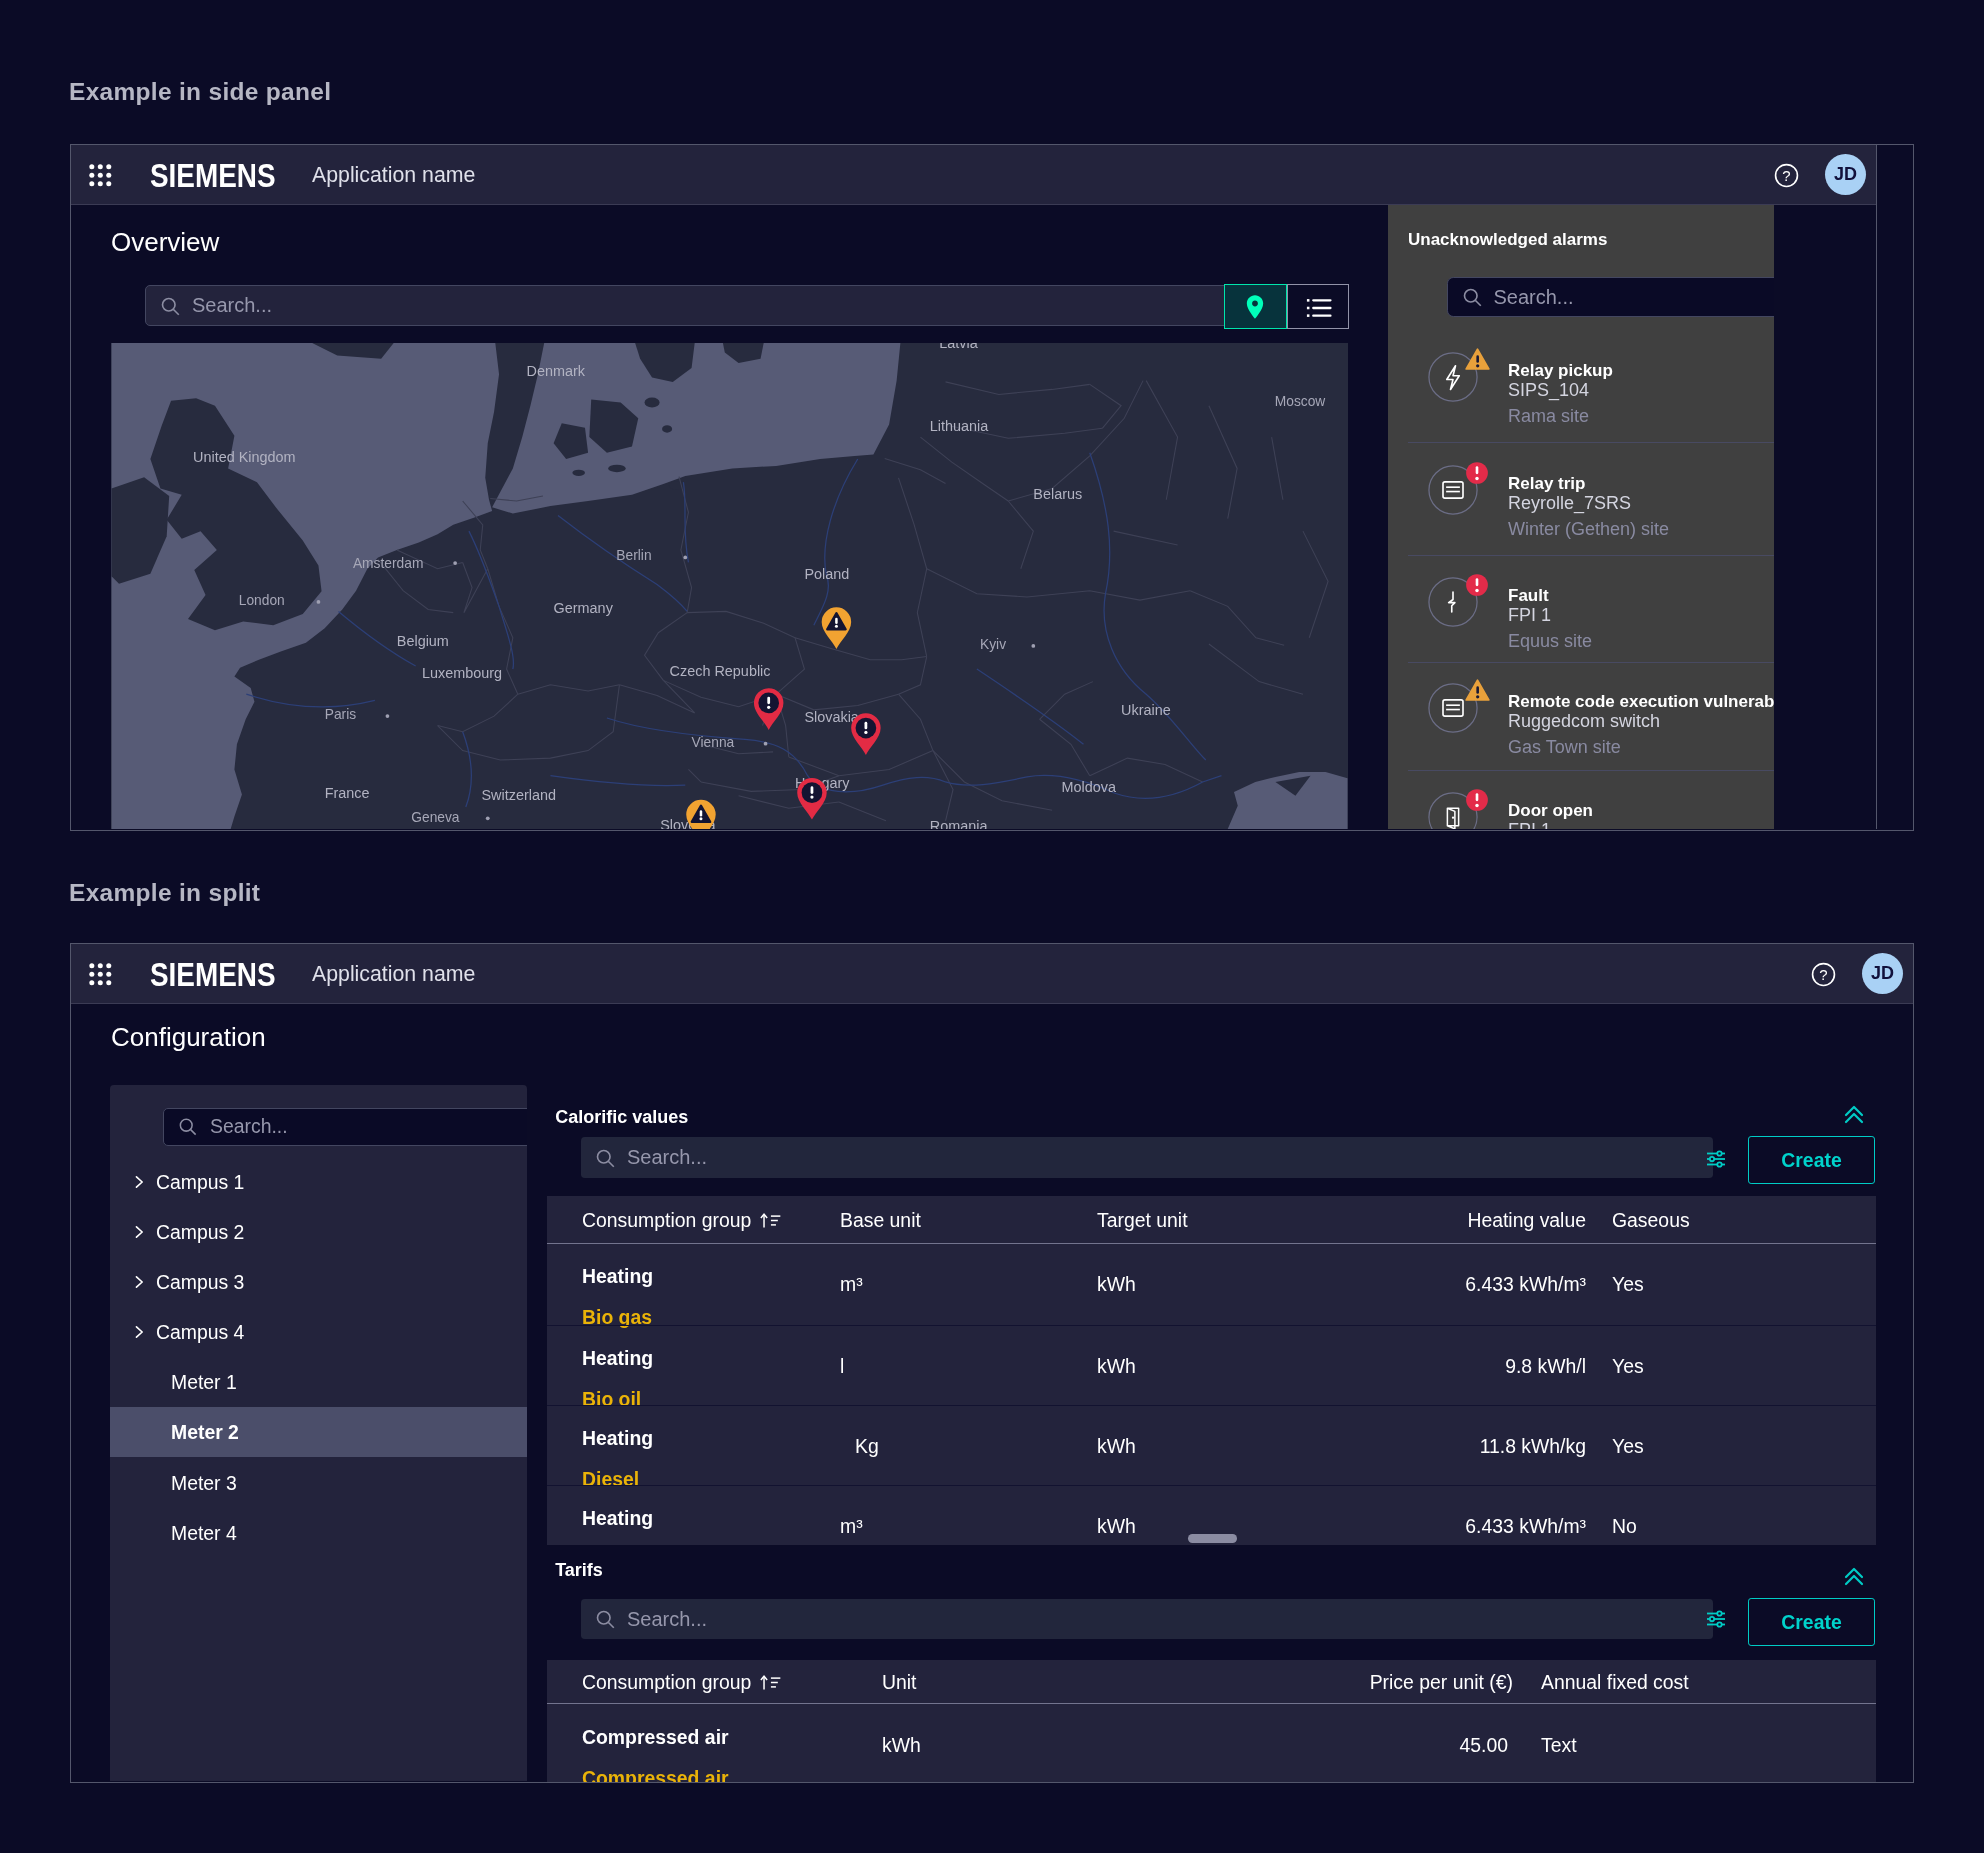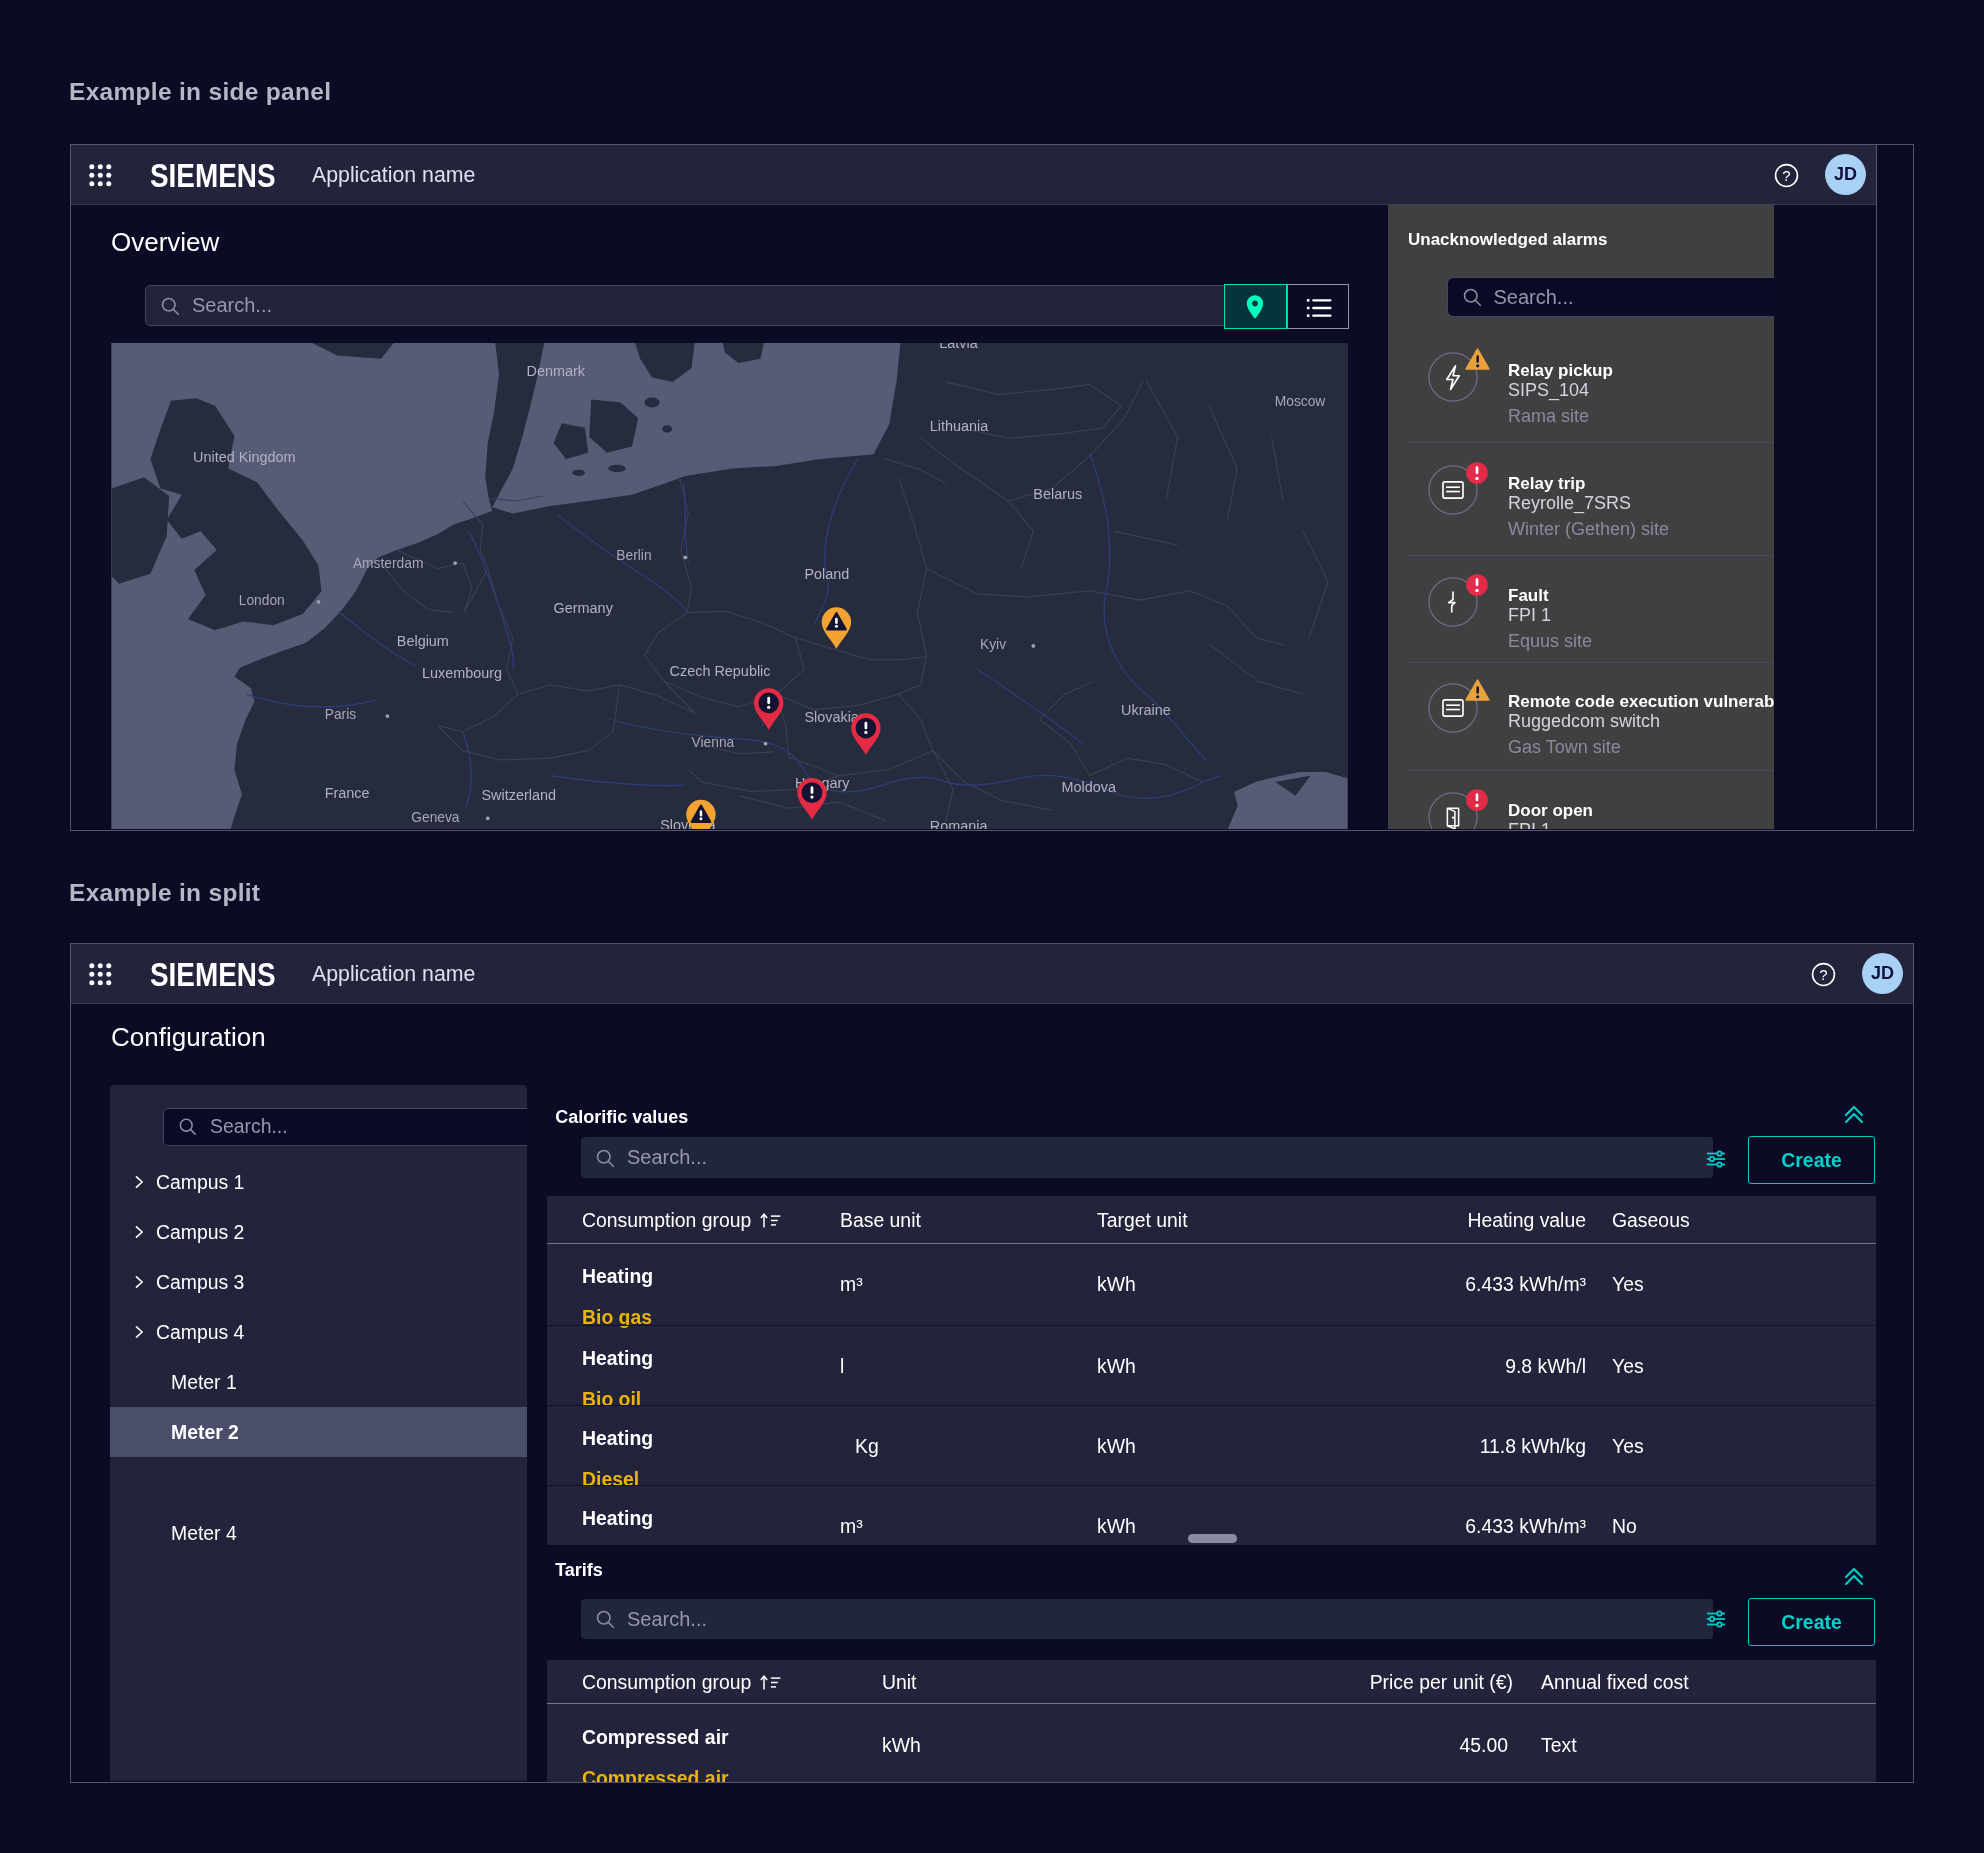--- a/index.html
+++ b/index.html
@@ -416,20 +416,23 @@
           <path d="M7 3 L16 11 L7 19" fill="none" stroke="#fff" stroke-width="2.6" stroke-linecap="round" stroke-linejoin="round"></path>
         </svg>
         <span class="lbl">Campus 4</span>
       </div>
     <div class="treerow" style="top:272px;">
         <span class="lbl2">Meter 1</span>
       </div>
     <div class="treerow" style="top:322px; background:#4b4e6a; font-weight:bold;">
         <span class="lbl2">Meter 2</span>
       </div>
+    <div class="treerow" style="top:373px;">
+        <span class="lbl2">Meter 3</span>
+      </div>
     <div class="treerow" style="top:423px;">
         <span class="lbl2">Meter 4</span>
       </div>
   </div>
 
   <div id="main2" style="position:absolute; left:476px; top:0; width:1329px; height:838px; overflow:hidden;">
     <div class="sechead" style="left:8.2px; top:163px;">Calorific values</div>
     <svg class="filtericon" style="left:1295px; top:158px;" width="15.7" height="15.7" viewBox="0 0 24 24">
         <g fill="none" stroke="#00ccc5" stroke-width="2.2" stroke-linecap="round" stroke-linejoin="round">
           <path d="M4 13 L12 5 L20 13"></path>

